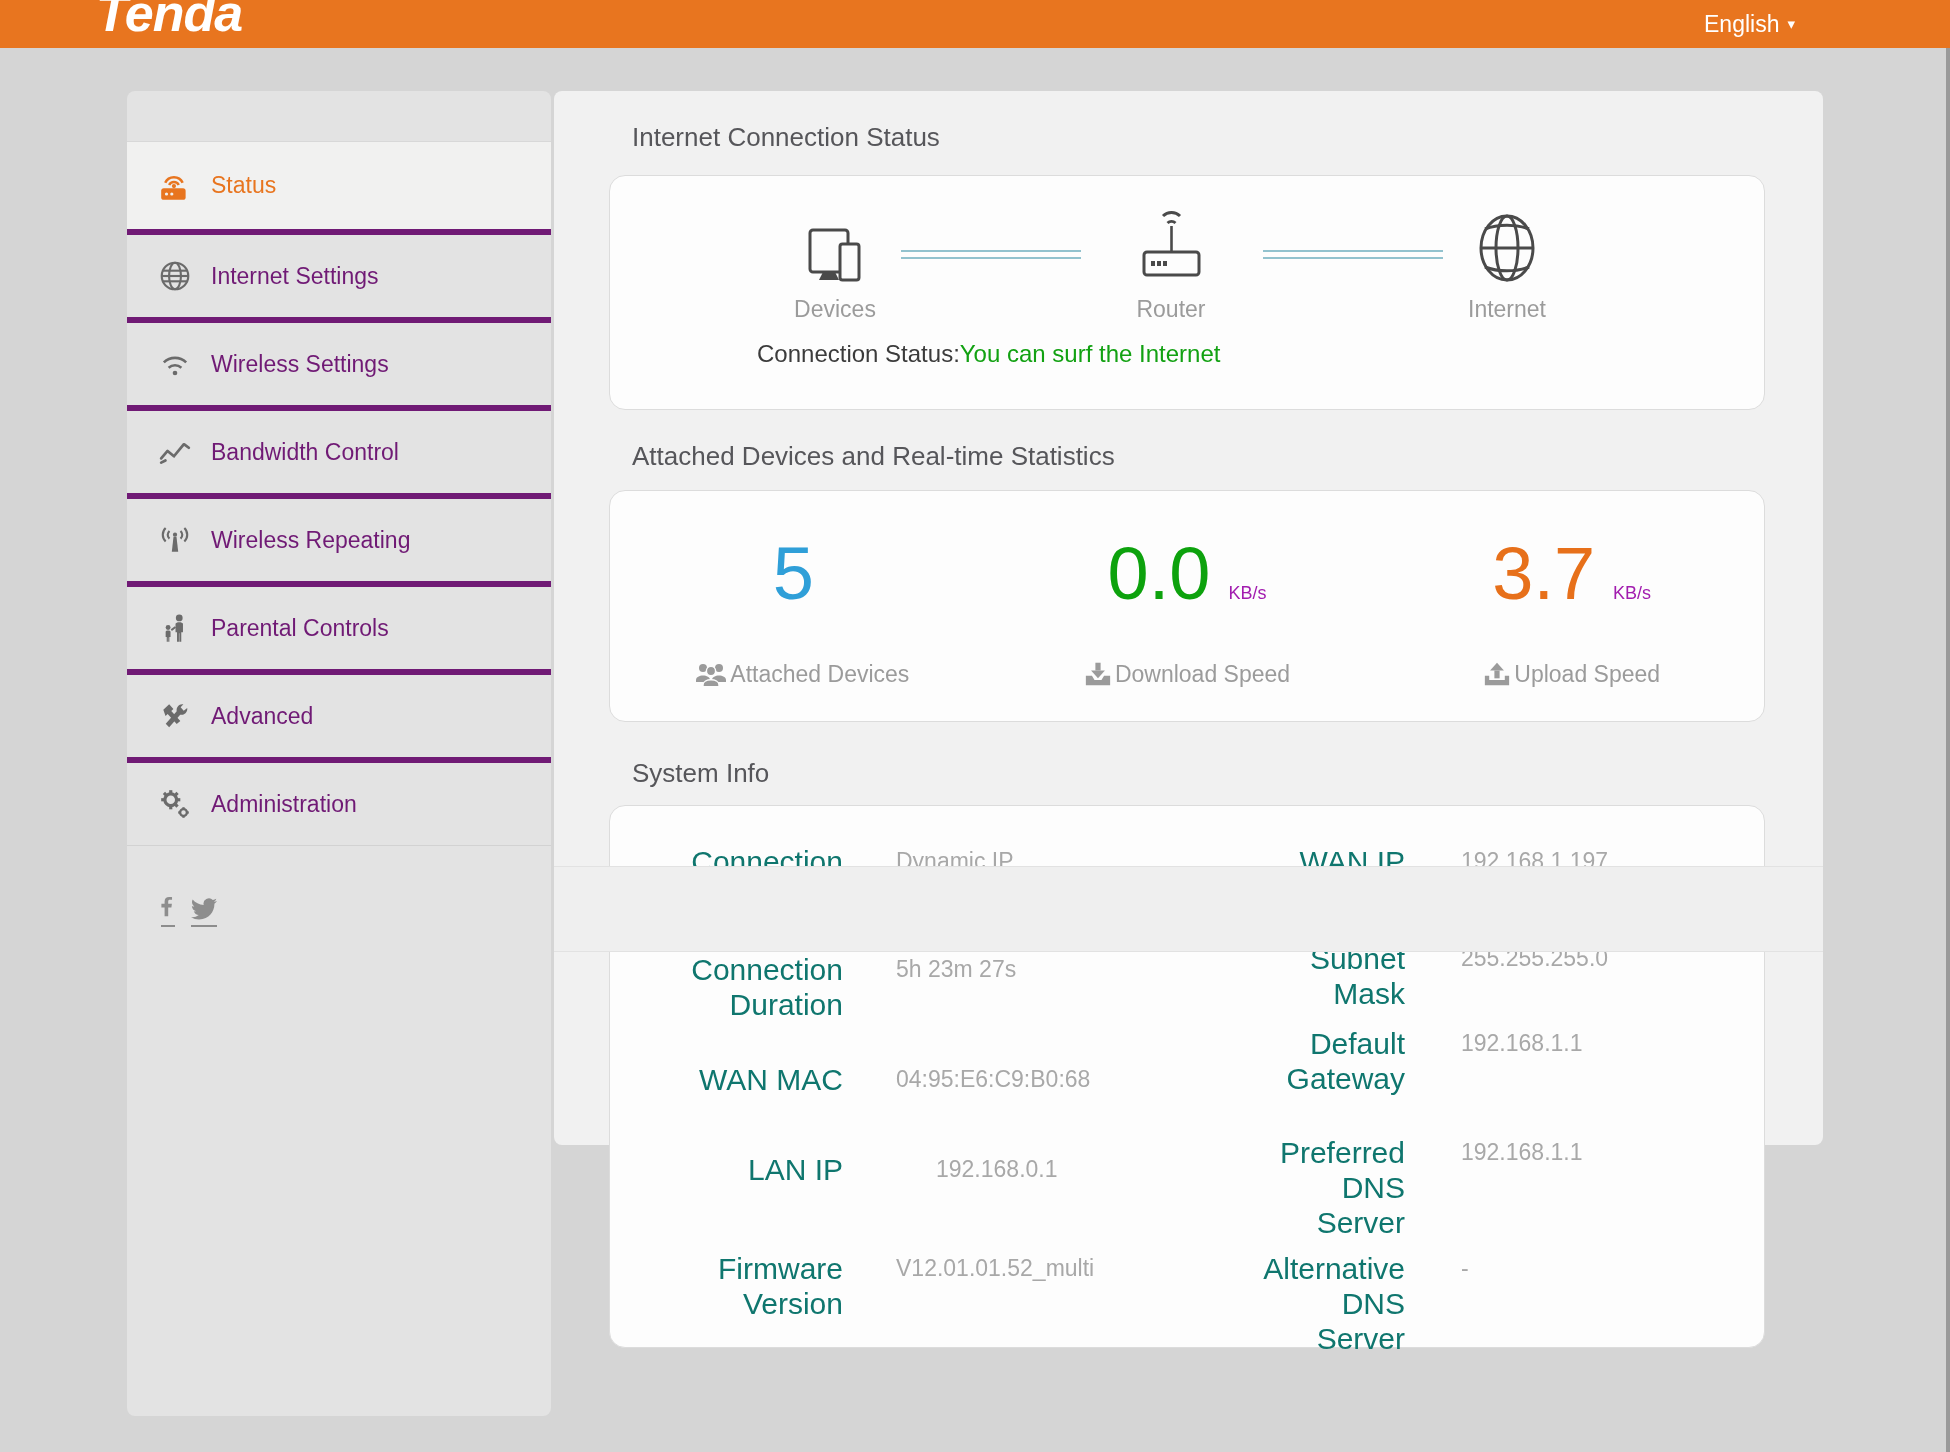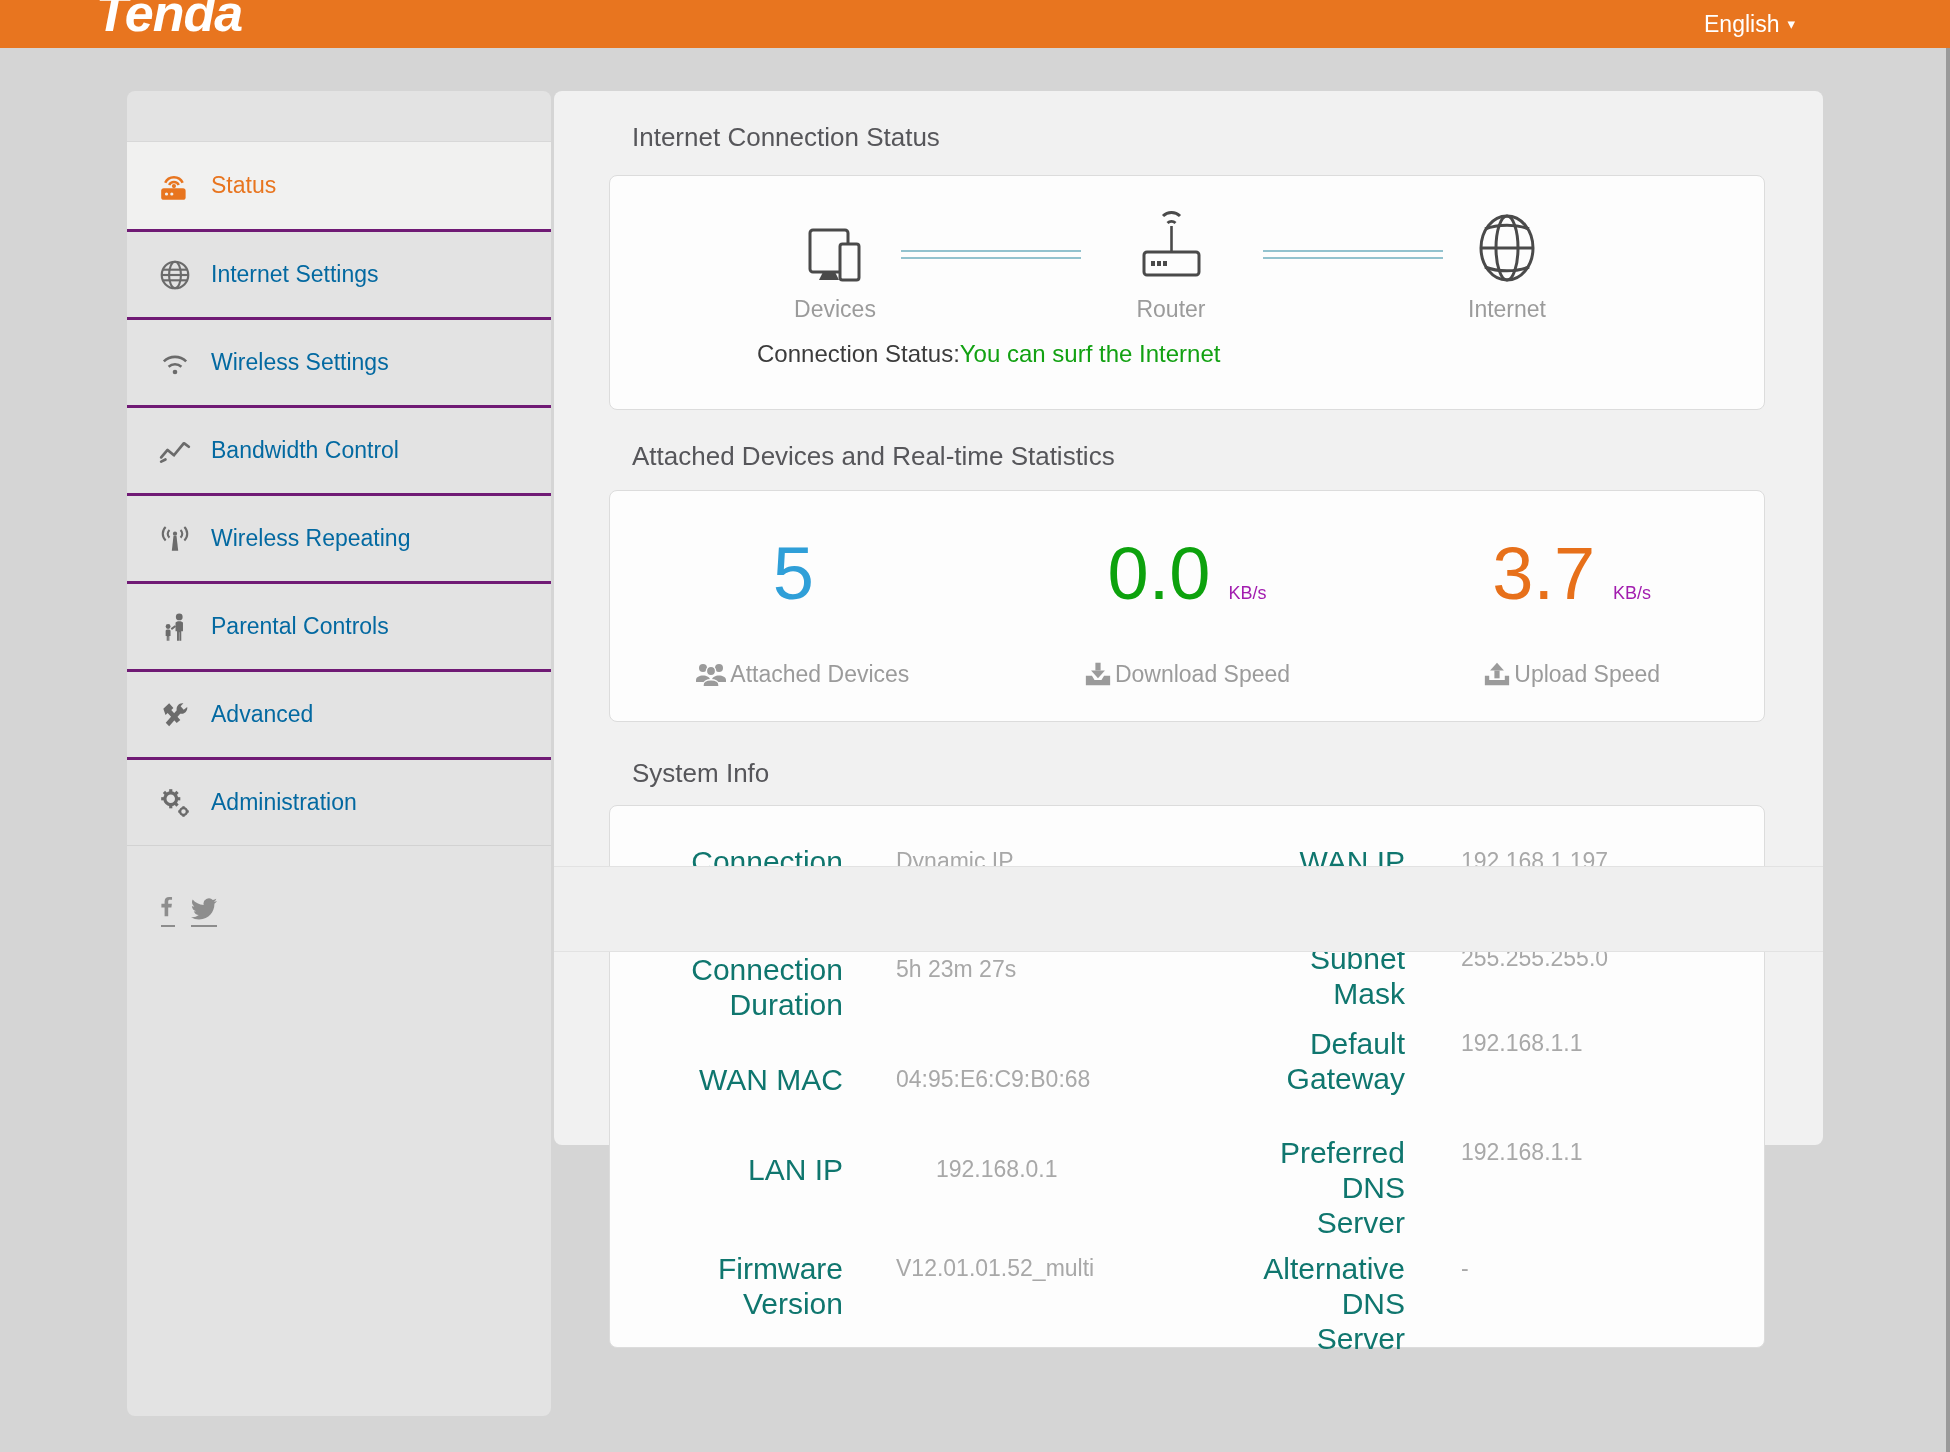--- a/index.html
+++ b/index.html
@@ -14,38 +14,38 @@
         color:#fff;font-size:23px;cursor:pointer;}
   .lang .caret{font-size:15px;margin-left:8px;}
 
   
   .edge-strip{position:absolute;right:0;top:48px;width:4px;height:1404px;background:#9a9a9a;z-index:11;}
 
   
   .sidebar{position:absolute;left:127px;top:91px;width:424px;height:1325px;background:#e3e3e3;
            border-radius:8px;}
   .side-head{height:50px;}
-  .menu-item{height:88px;border-top:3px solid #701a75;display:flex;align-items:center;
-             padding-left:30px;box-sizing:border-box;color:#0369a1;font-size:23px;cursor:pointer;}
+  .menu-item{height:88px;border-top:6px solid #701a75;display:flex;align-items:center;
+             padding-left:30px;box-sizing:border-box;color:#701a75;font-size:23px;cursor:pointer;}
   .menu-item:nth-child(1){border-top:1px solid #d8d8d8;}
   .menu-item.active{background:#f1f1f0;color:#e8751f;}
   .menu-item .mi{width:36px;height:36px;margin-right:18px;flex:0 0 36px;display:flex;
                  align-items:center;justify-content:center;}
   .menu-item svg{display:block;}
   .menu-list{border-bottom:1px solid #d2d2d2;}
   .social{position:absolute;left:34px;top:806px;display:flex;gap:16px;}
   .social a{display:block;padding-bottom:4px;border-bottom:2px solid #8d8d8d;cursor:pointer;}
   .social svg{display:block;}
 
   
   .content{position:absolute;left:554px;top:91px;width:1269px;height:1054px;background:#f1f1f1;
            border-radius:8px;}
   .sec-title{position:absolute;left:78px;color:#56565a;font-size:26px;line-height:28px;}
   .card{position:absolute;left:55px;width:1156px;background:#fdfdfd;border:1px solid #dcdcdc;
-        border-radius:8px;box-sizing:border-box;}
+        border-radius:16px;box-sizing:border-box;}
 
   
   #card-conn{top:84px;height:235px;}
   .node{position:absolute;top:22px;width:160px;text-align:center;}
   .node .nicon{height:88px;display:flex;align-items:flex-end;justify-content:center;}
   .node .nlabel{margin-top:10px;font-size:23px;color:#9b9b9b;}
   .duoline{position:absolute;width:180px;}
   .duoline div{height:2px;background:#92c2ce;margin-bottom:5px;}
   .conn-line{position:absolute;left:147px;top:164px;font-size:24px;color:#3b3b3b;}
   .conn-line .ok{color:#12a112;}

